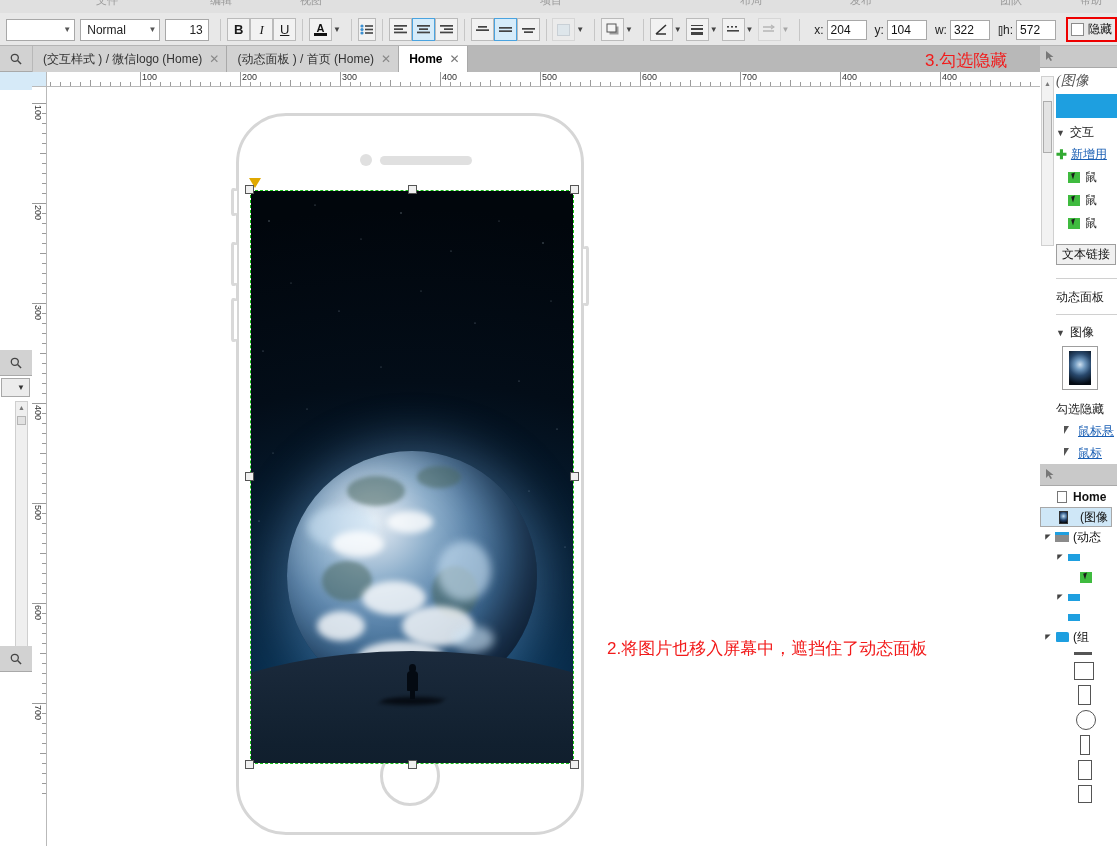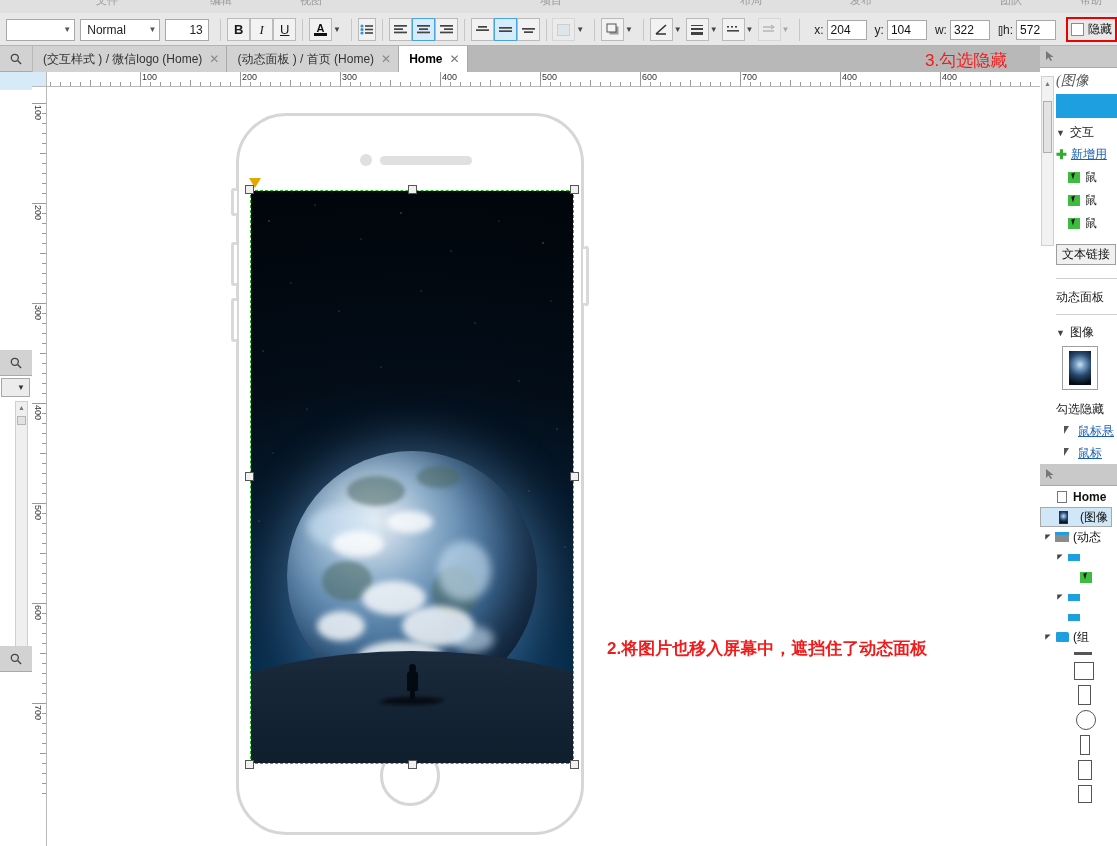--- a/index.html
+++ b/index.html
@@ -104,21 +104,21 @@
   .rlab  { position: absolute; top: 0px; font-size: 9px; color: #333; padding-left: 2px; }
   .rtickL { position: absolute; right: 0; height: 1px; background: #9a9a9a; }
   .rlabL {
     position: absolute; left: 1px; font-size: 9px; color: #333;
     writing-mode: vertical-rl; text-orientation: mixed;
   }
 
   
   .canvas {
     position: absolute; left: 47px; top: 87px; width: 993px; height: 759px;
-    background: #ffffff; overflow: hidden; font-weight: bold;
+    background: #ffffff; overflow: hidden;
   }
 
   
   .phone {
     position: absolute; left: 189px; top: 26px; width: 348px; height: 722px;
     border: 3px solid #d6d6d6; border-radius: 50px; background: #fff;
   }
   .phone-speaker {
     position: absolute; left: 50%; top: 40px; transform: translateX(-50%);
     width: 92px; height: 9px; border-radius: 5px; background: #e0e0e0;

